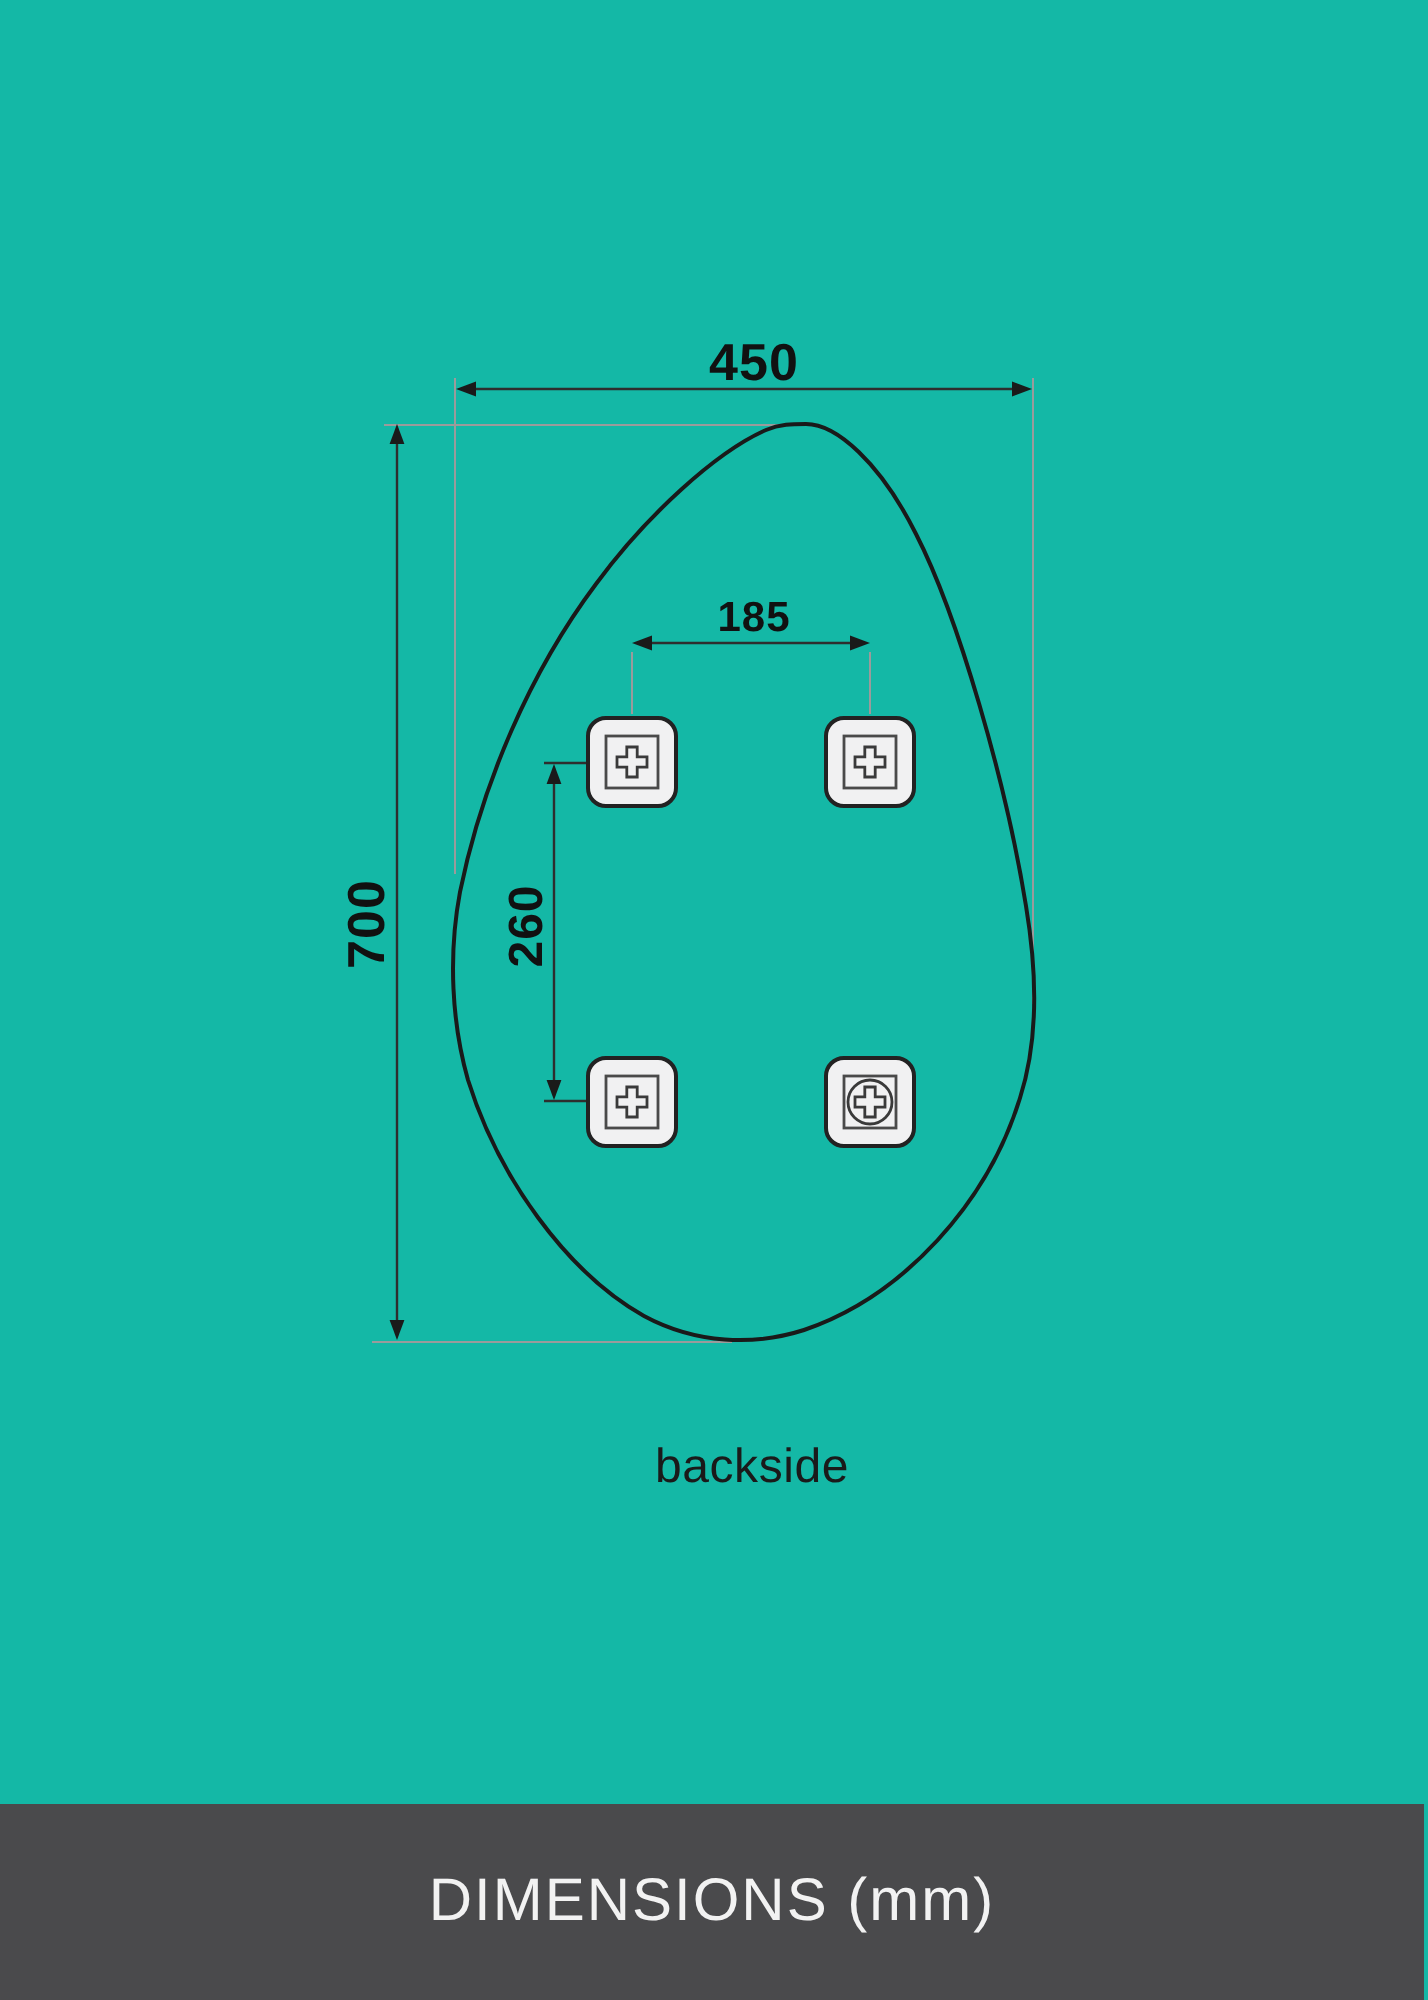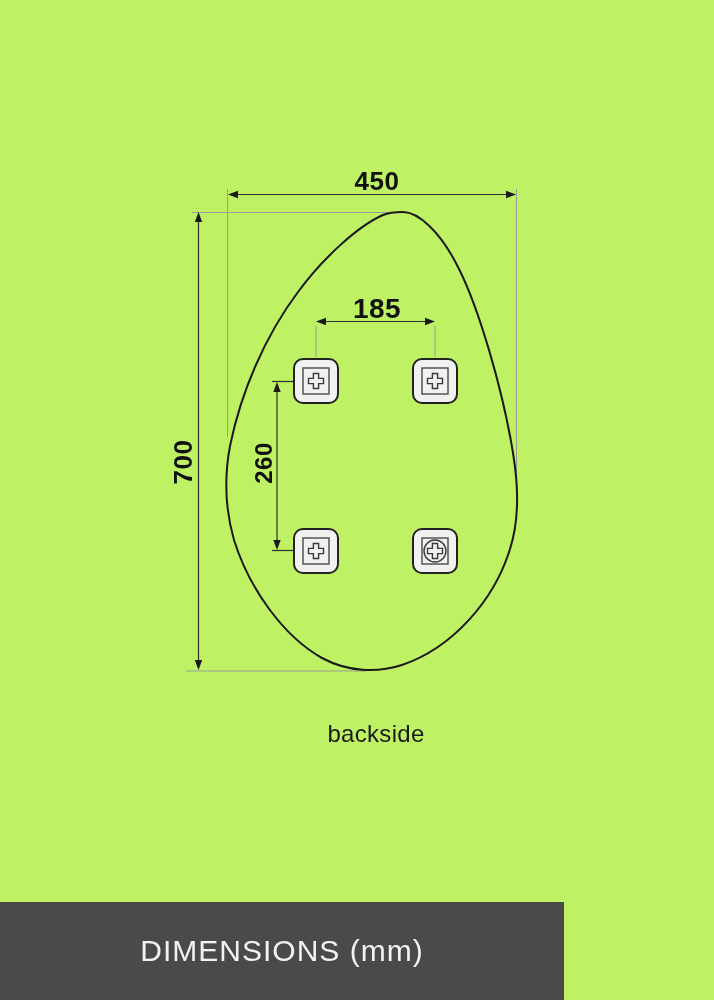--- a/index.html
+++ b/index.html
@@ -5,56 +5,56 @@
   html, body {
     margin: 0;
     padding: 0;
     background: #f1f1f2;
     font-family: "Liberation Sans", sans-serif;
   }
   .page {
     position: relative;
     width: 714px;
     height: 1000px;
-    background: #bef264;
+    background: #14b8a6;
     overflow: hidden;
   }
   .canvas {
     position: absolute;
     left: 0; top: 0;
     width: 714px;
     height: 902px;
   }
   .canvas svg { display: block; }
   .lbl {
     position: absolute;
     transform: translate(-50%, -50%);
     color: #111;
     font-weight: 600;
     white-space: nowrap;
     letter-spacing: 0.5px;
     line-height: 1;
   }
   .lbl.rot { transform: translate(-50%, -50%) rotate(-90deg); }
   .lbl-450 { left: 377px; top: 181px; font-size: 26px; }
-  .lbl-185 { left: 377px; top: 309px; font-size: 28px; }
+  .lbl-185 { left: 377px; top: 309px; font-size: 21px; }
   .lbl-700 { left: 183px; top: 462px; font-size: 26px; }
   .lbl-260 { left: 264px; top: 463px; font-size: 24px; }
   .lbl-caption {
     left: 376px; top: 734px;
     font-size: 24px;
     font-weight: 500;
     color: #1a1a1a;
     letter-spacing: 0.3px;
   }
   .footer {
     position: absolute;
     left: 0;
     top: 902px;
-    width: 564px;
+    width: 712px;
     height: 98px;
     background: #4a4a4c;
     display: flex;
     align-items: center;
     justify-content: center;
   }
   .footer-title {
     color: #f2f2f2;
     font-size: 30px;
     font-weight: 500;

